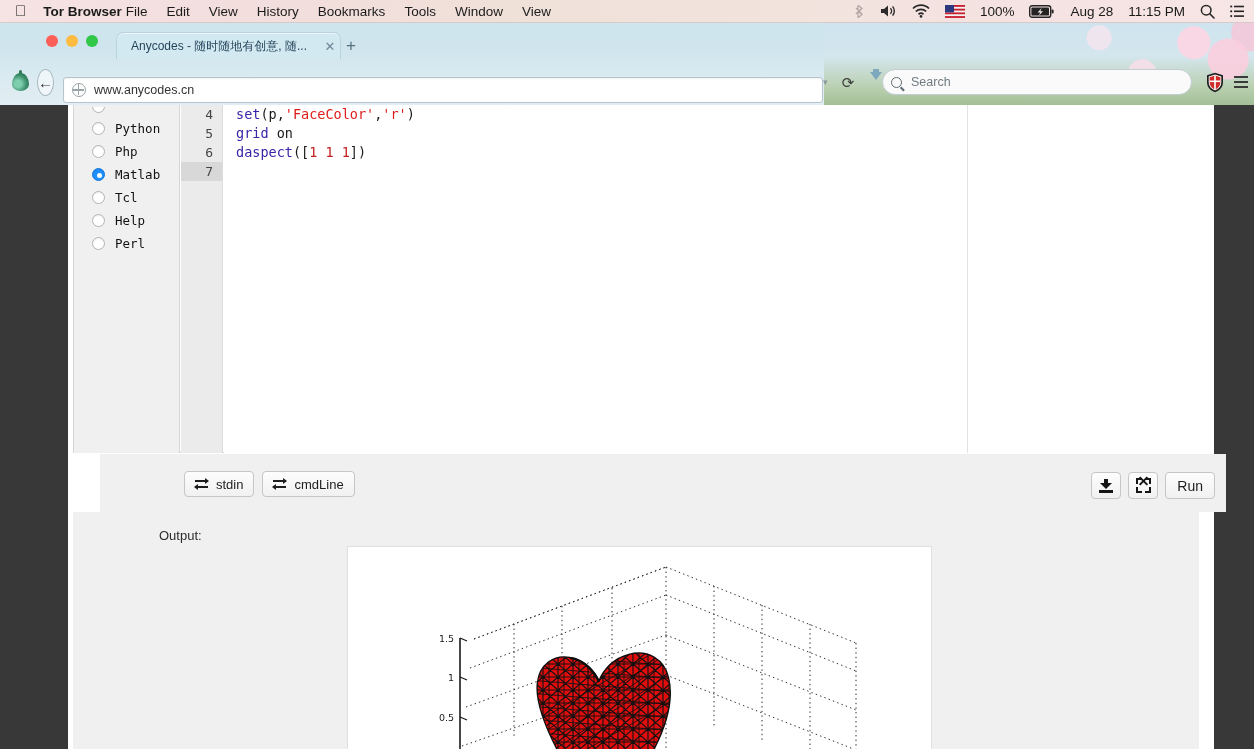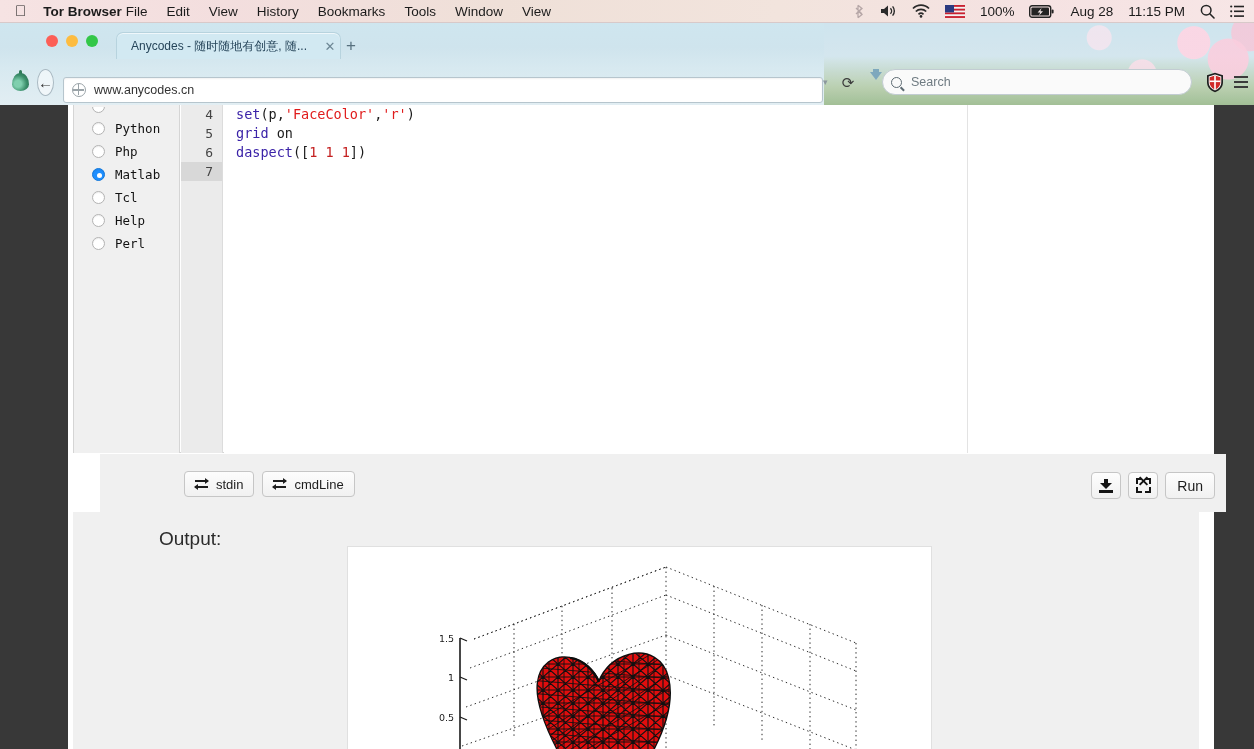--- a/index.html
+++ b/index.html
@@ -199,21 +199,21 @@
   .fsicon b.tl { left: 0; top: 0; border-left: 2.5px solid #151515; border-top: 2.5px solid #151515; }
   .fsicon b.tr { right: 0; top: 0; border-right: 2.5px solid #151515; border-top: 2.5px solid #151515; }
   .fsicon b.bl { left: 0; bottom: 0; border-left: 2.5px solid #151515; border-bottom: 2.5px solid #151515; }
   .fsicon b.br { right: 0; bottom: 0; border-right: 2.5px solid #151515; border-bottom: 2.5px solid #151515; }
   .fsicon i.d1 { position: absolute; left: 2px; top: 2px; width: 11px; height: 2px; background: #151515; transform: rotate(45deg); transform-origin: center; }
   .fsicon i.d2 { position: absolute; left: 2px; top: 2px; width: 11px; height: 2px; background: #151515; transform: rotate(-45deg); transform-origin: center; }
   #runbtn { height: 27px; padding: 0 11px; font-size: 14px; }
 
   
   #outputsec { position: absolute; left: 5px; top: 407px; width: 1126px; height: 237px; background: #f0f0f0; }
-  #outputlabel { position: absolute; left: 86px; top: 16px; font-size: 19px; color: #2b2b2b; }
+  #outputlabel { position: absolute; left: 86px; top: 16px; font-size: 13px; color: #2b2b2b; }
   #plotbox {
     position: absolute; left: 274px; top: 34px; width: 585px; height: 203px;
     background: #ffffff; border: 1px solid #e0e0e0; border-bottom: none; overflow: hidden;
   }
   #plotsvg { display: block; }
 
   
   #toprule { position: absolute; left: 68px; top: 0; width: 1146px; height: 1px; background: #e6e6e6; }
 </style>
 </head>

